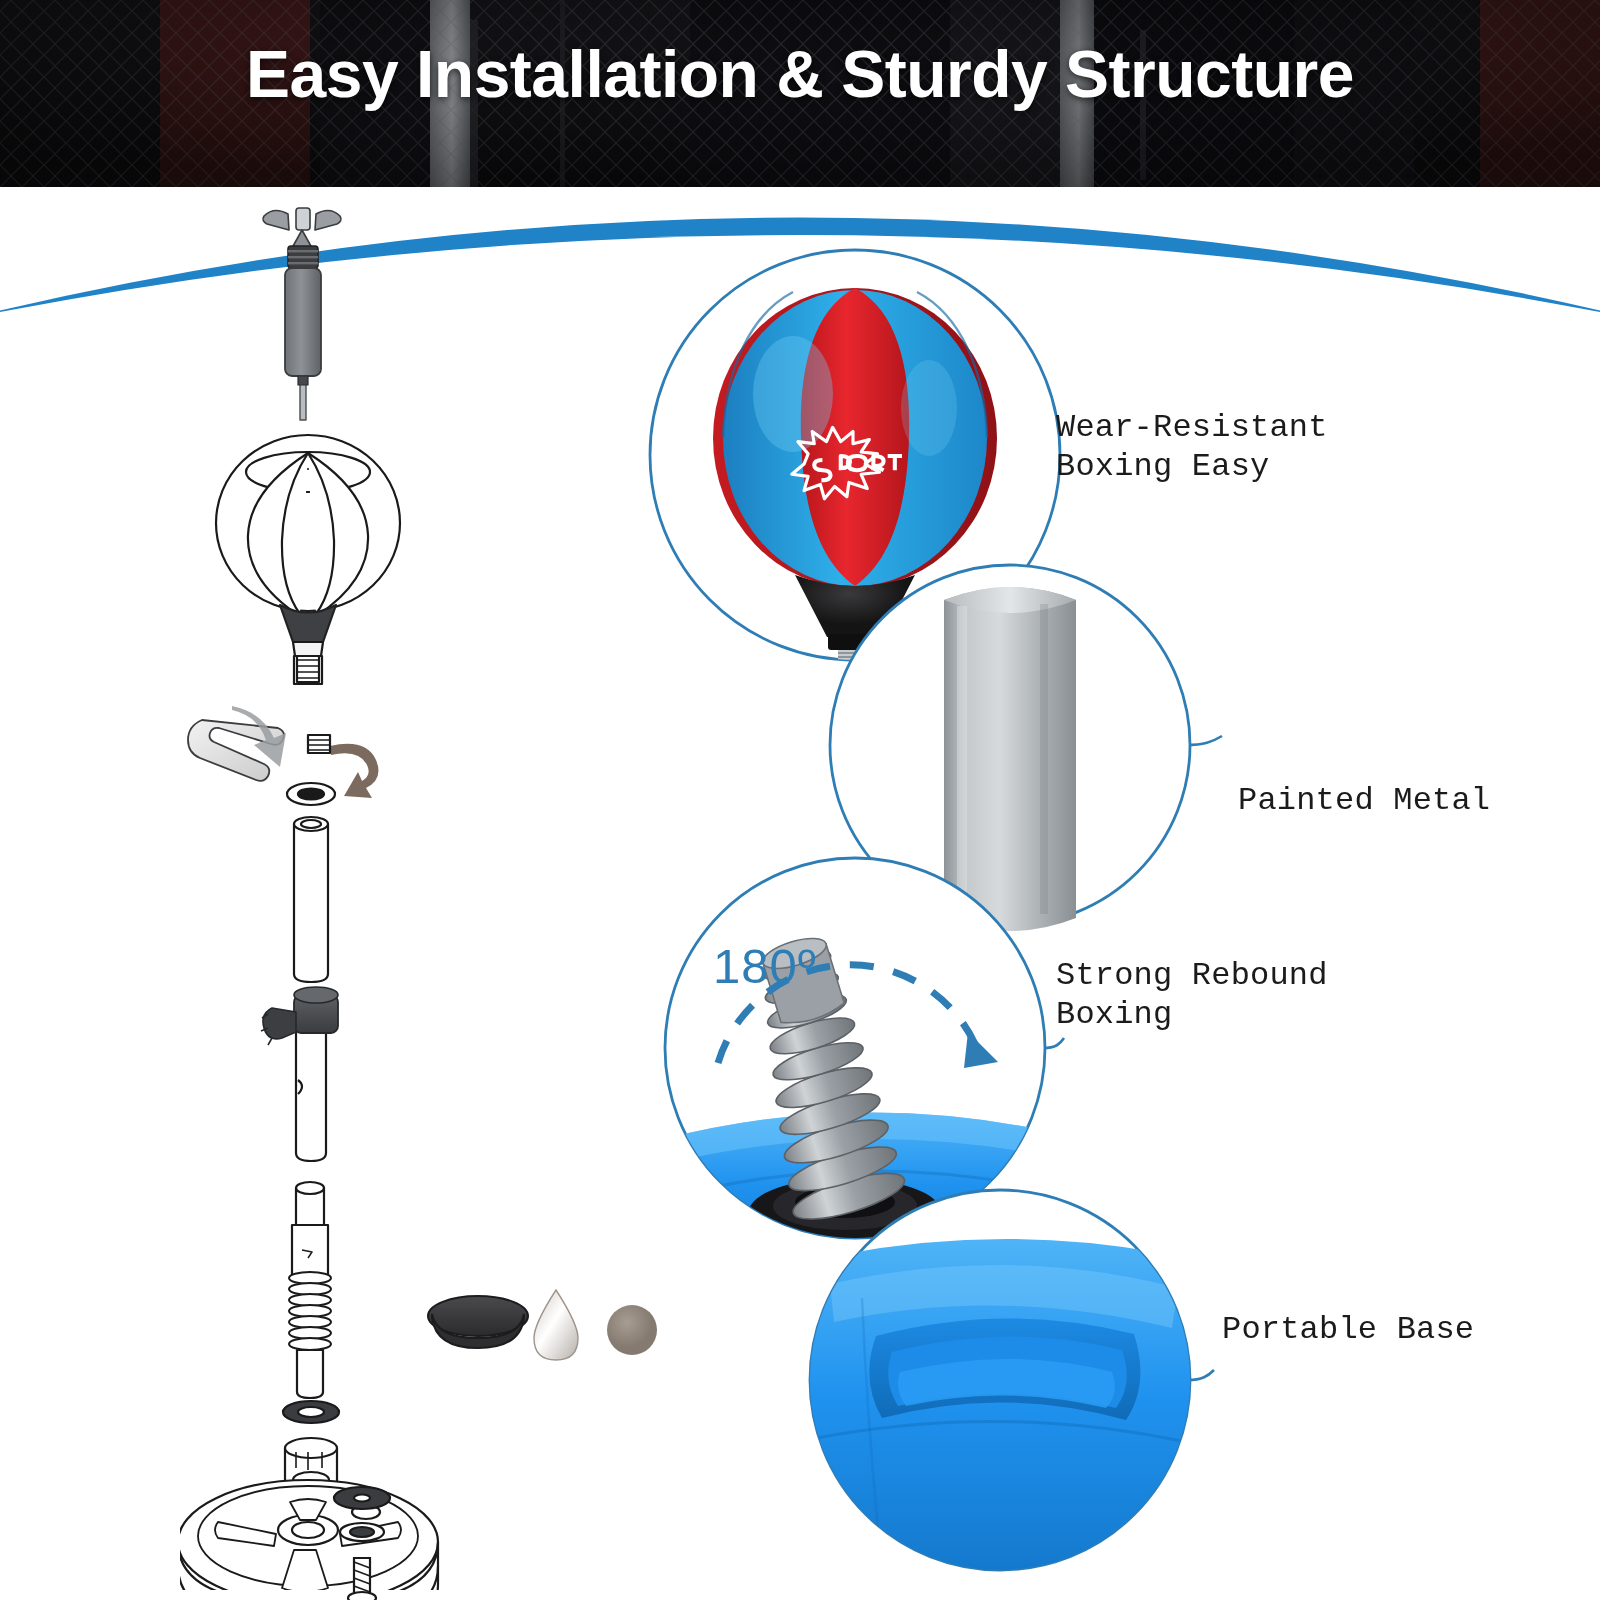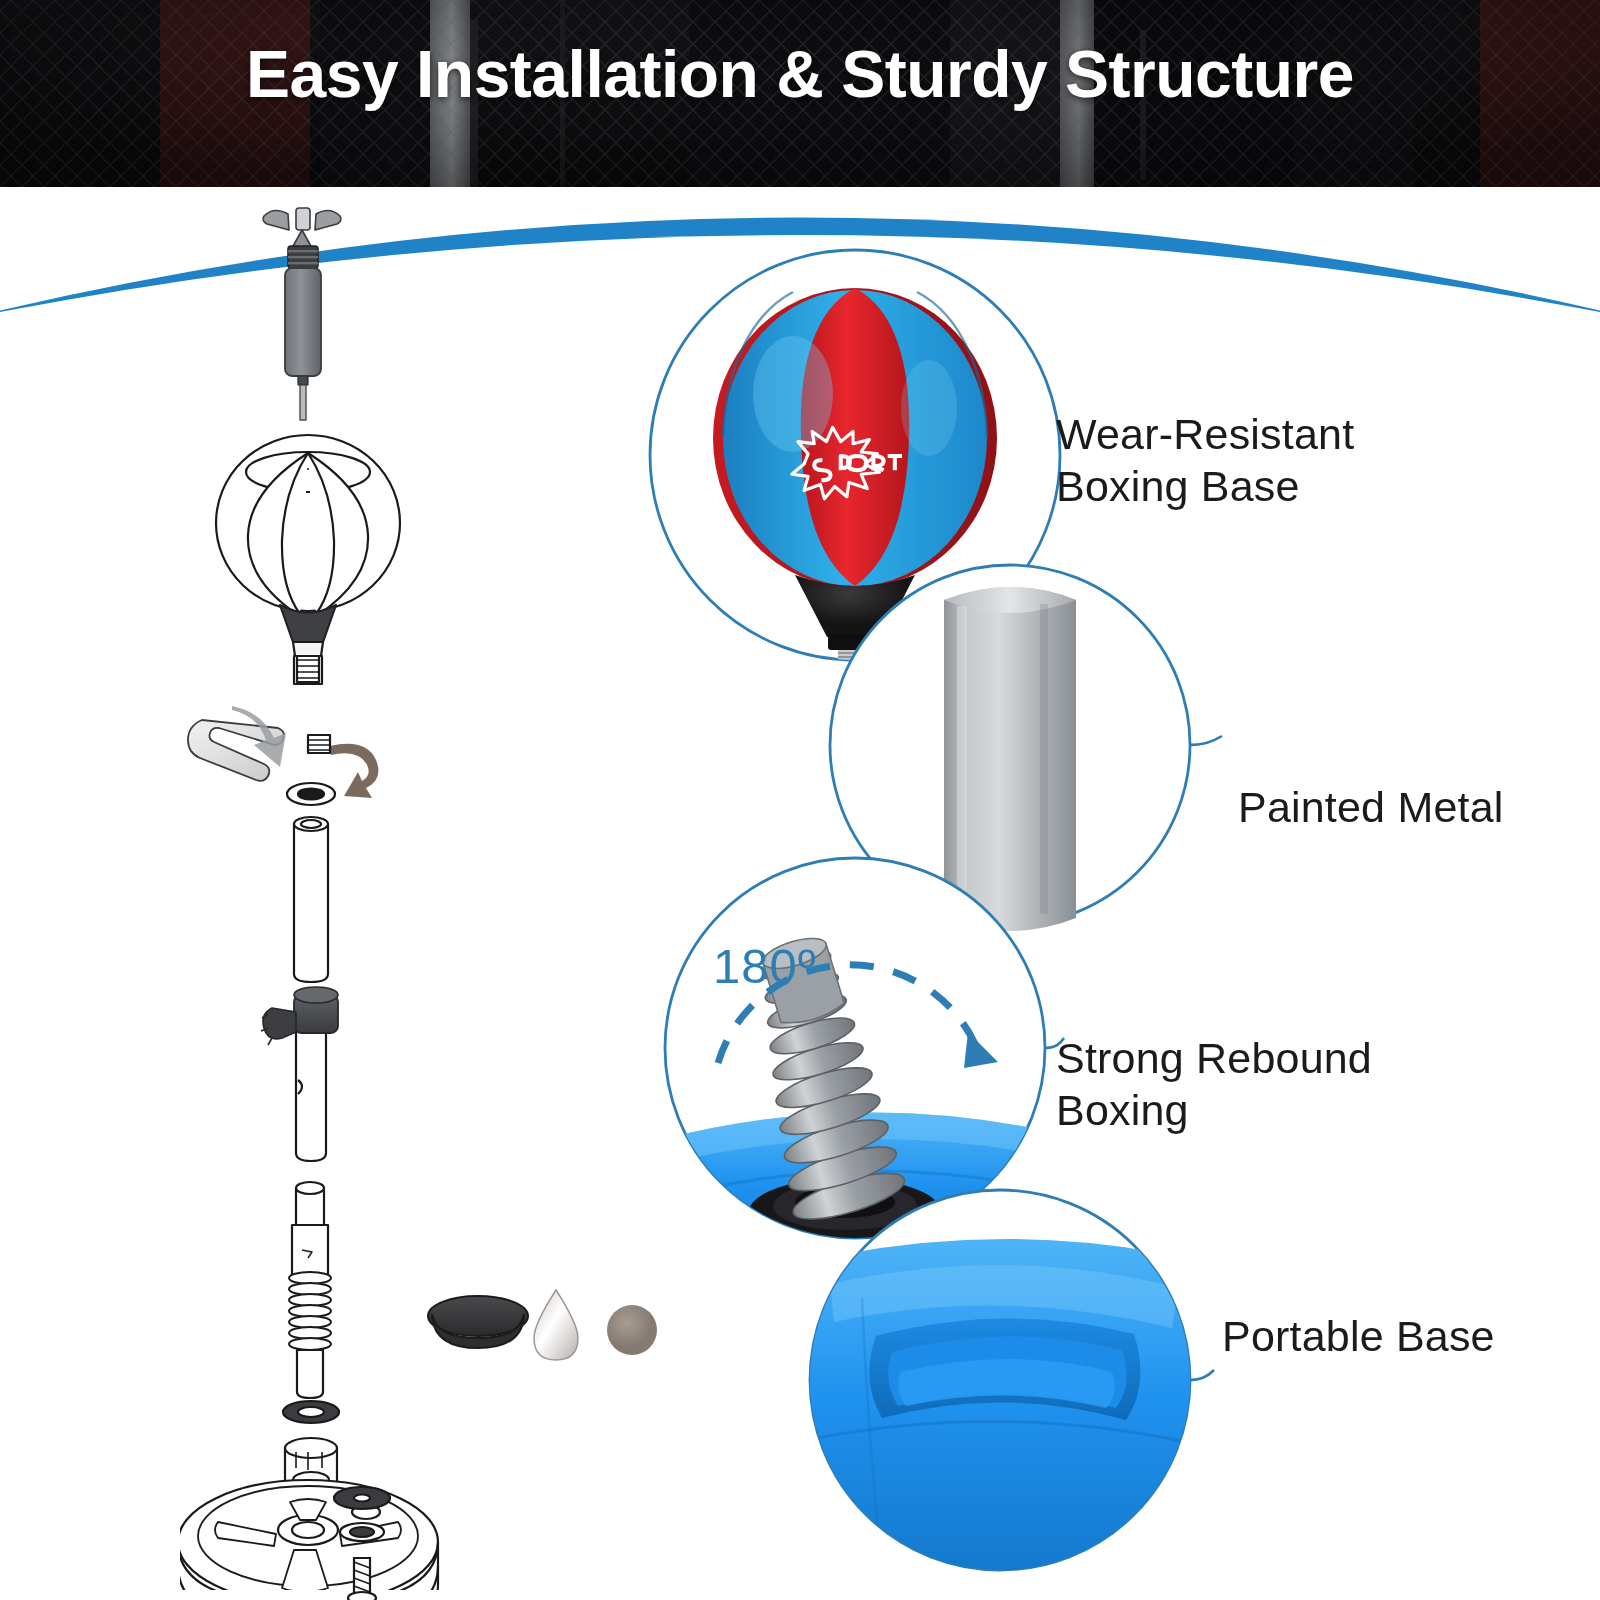--- a/index.html
+++ b/index.html
@@ -39,29 +39,29 @@
 
   
   .exploded { position:absolute; left:180px; top:190px; width:480px; height:1400px; }
 
   
   .callouts { position:absolute; left:0; top:0; width:1600px; height:1600px; }
 
   .label {
     position:absolute;
     color:#1b1b1b;
-    font-size:43px;
+    font-size:32px;
     line-height:1.22;
     font-weight:400;
-    font-family:Liberation Sans, sans-serif;
+    font-family:Liberation Mono, monospace;
     letter-spacing:.2px;
   }
   .label-1 { left:1056px; top:408px; width:430px; }
   .label-2 { left:1238px; top:745px; width:360px;margin-top:36px; }
-  .label-3 { left:1056px; top:1032px; width:430px; }
+  .label-3 { left:1056px; top:956px; width:430px; }
   .label-4 { left:1222px; top:1310px; width:380px; }
 
   .deg-badge {
     position:absolute; left:713px; top:938px;
     color:#2e7db5; font-size:49px; font-weight:400;
     font-family:"Liberation Sans", sans-serif;
     letter-spacing:1px;
   }
 </style>
 </head>
@@ -445,21 +445,21 @@
           <path d="M 900 1372 q 110 -26 212 0 q 8 22 -6 36 q -102 -24 -200 -2 q -12 -16 -6 -34 z" fill="#2b9cf4" opacity="0.85"></path>
           <path d="M 806 1440 q 200 -40 398 6" fill="none" stroke="#0e66b0" stroke-width="3" opacity="0.35"></path>
           <path d="M 862 1298 q 6 140 22 292" fill="none" stroke="#0e66b0" stroke-width="2.5" opacity="0.22"></path>
         </g>
       </g>
     </svg>
   </div>
 
   <div class="label label-1">
     <div>Wear-Resistant</div>
-    <div>Boxing Base</div>
+    <div>Boxing Easy</div>
   </div>
 
   <div class="label label-2">
     <div>Painted Metal</div>
   </div>
 
   <div class="label label-3">
     <div>Strong Rebound</div>
     <div>Boxing</div>
   </div>

